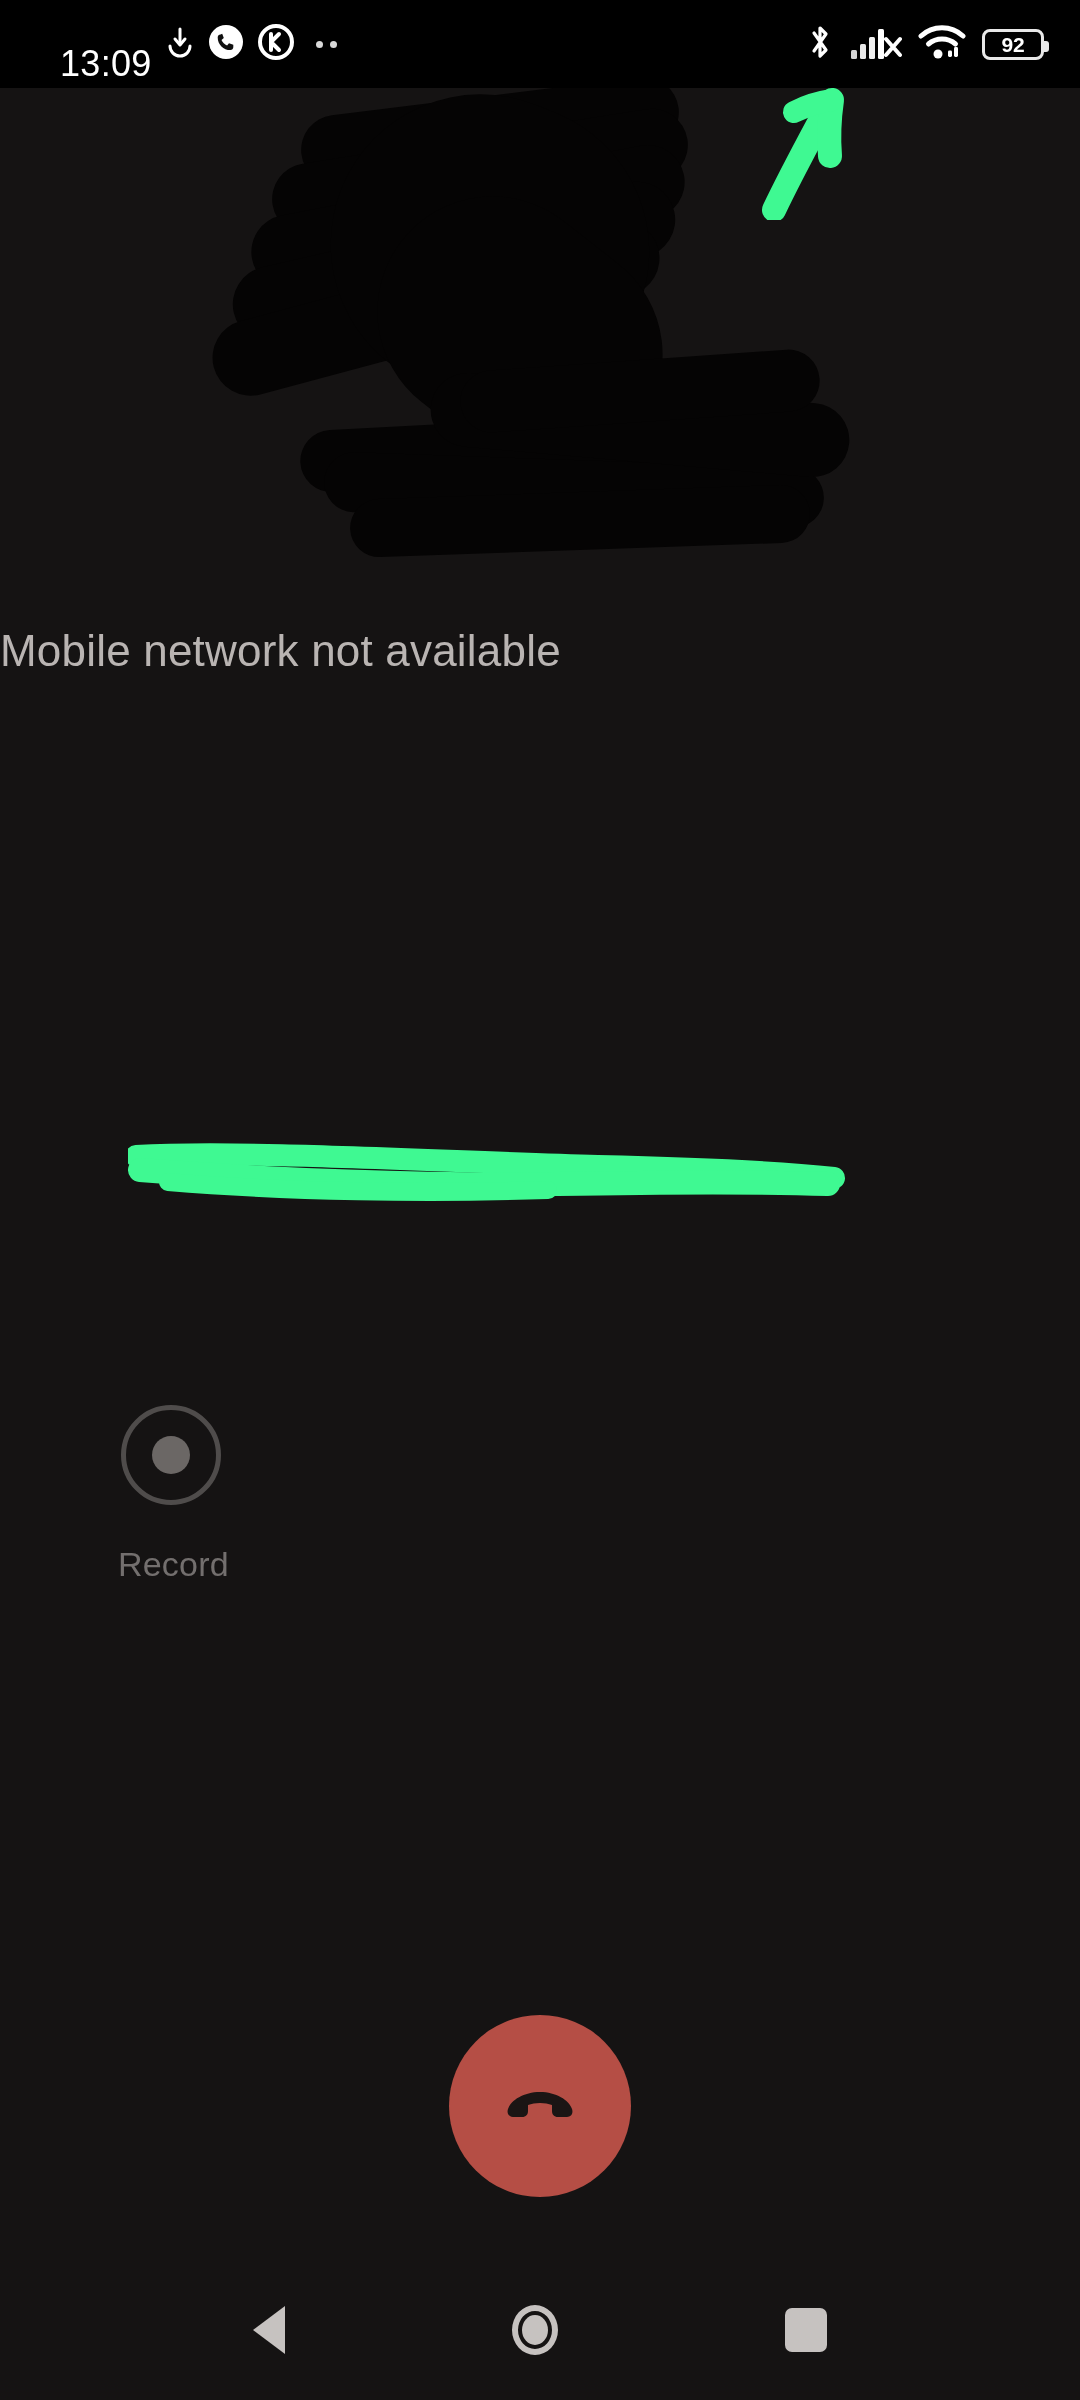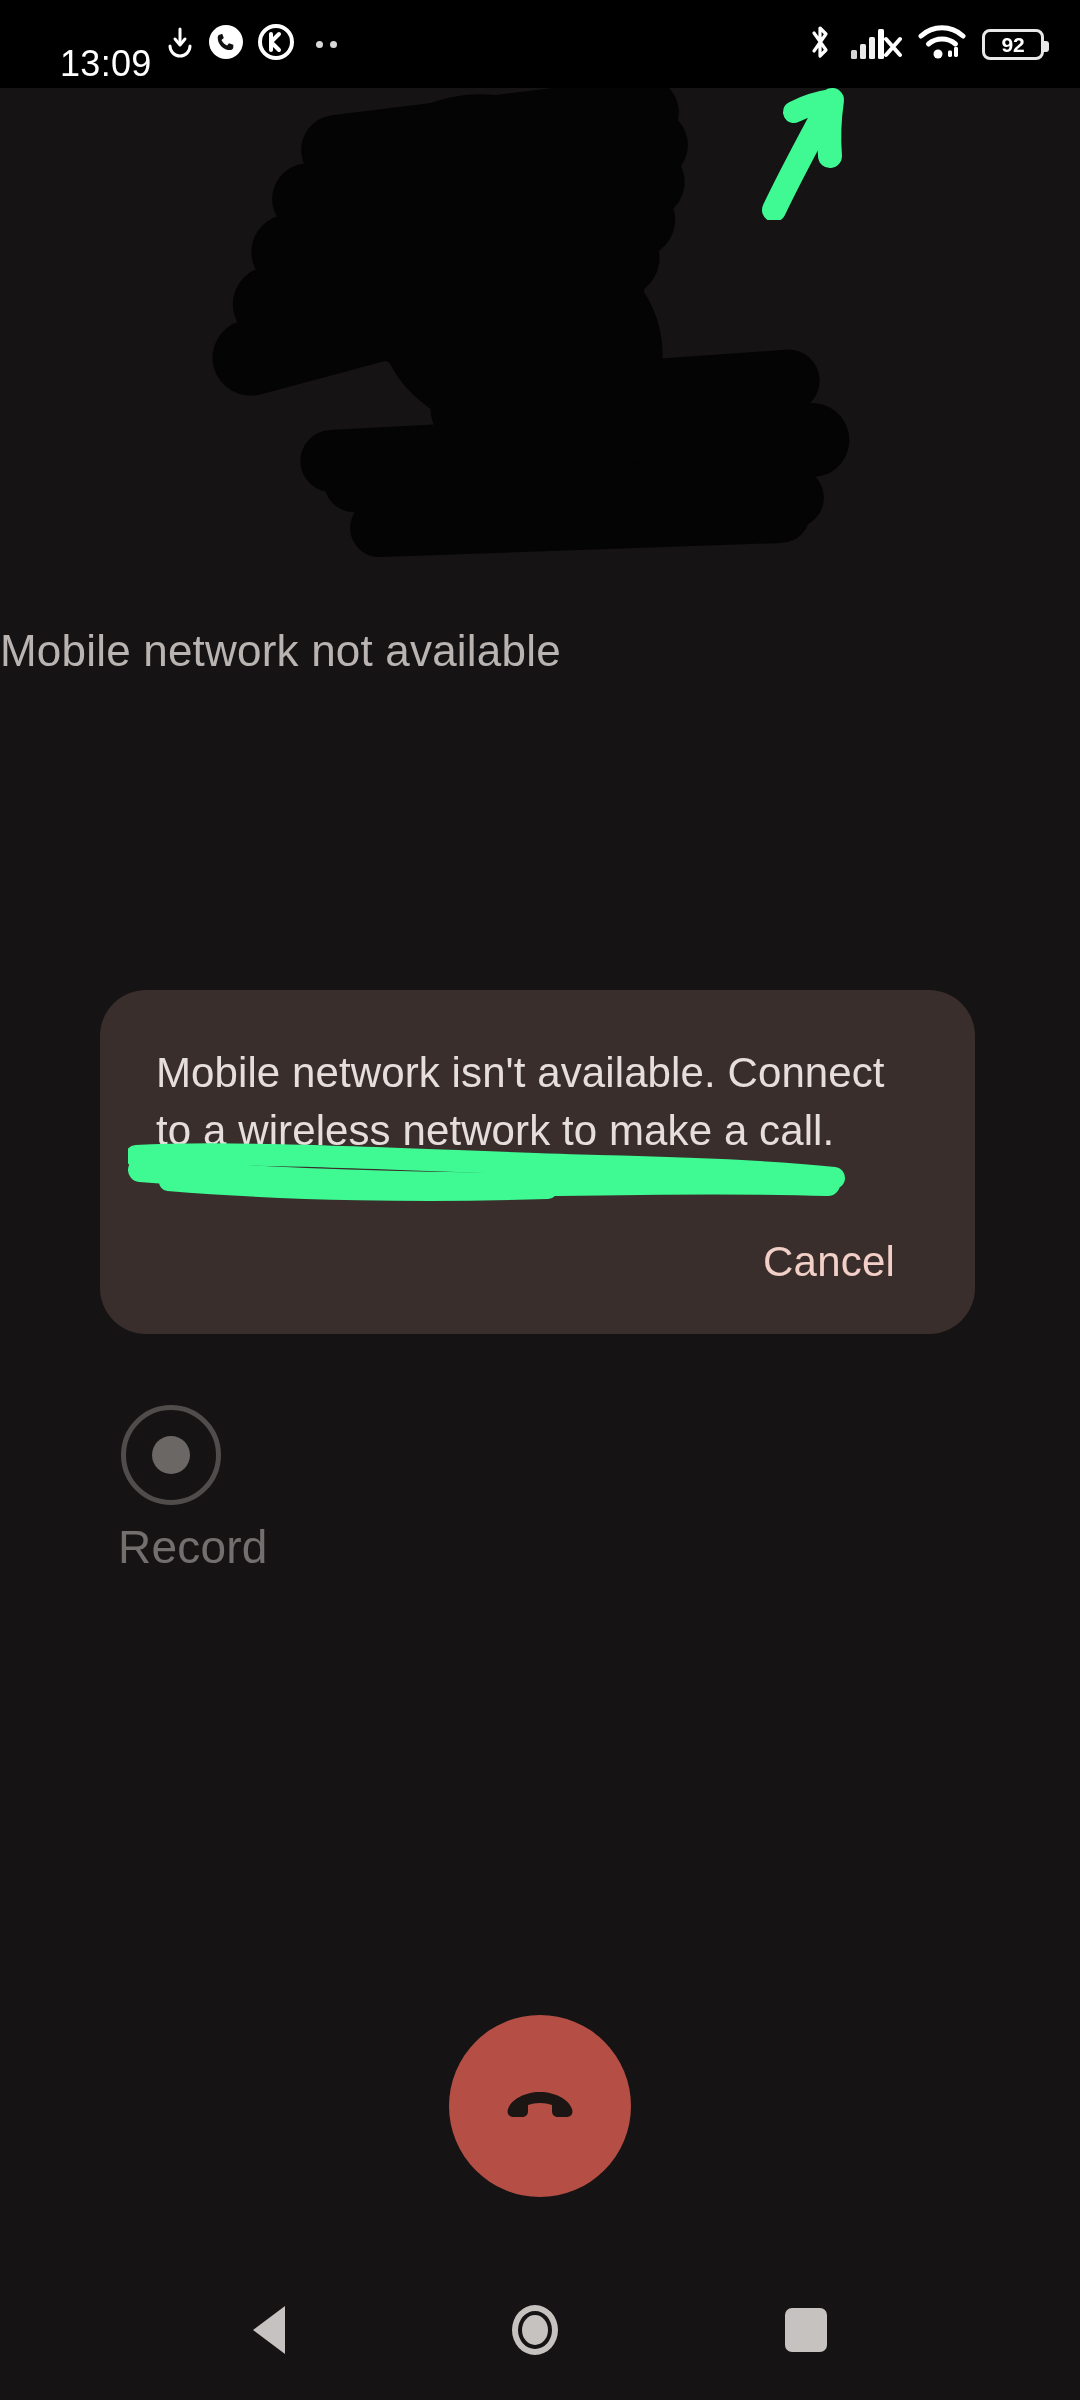--- a/index.html
+++ b/index.html
@@ -187,23 +187,23 @@
     justify-content: center;
     margin-left: 3px;
   }
   .record-dot {
     width: 38px;
     height: 38px;
     border-radius: 50%;
     background: #6b6765;
   }
   .record-label {
-    margin-top: 15px;
+    margin-top: 40px;
     color: #736f6e;
-    font-size: 46px;
+    font-size: 34px;
     letter-spacing: 0.2px;
   }
 
   .endcall-btn {
     position: absolute;
     left: 449px;
     top: 2015px;
     width: 182px;
     height: 182px;
     border-radius: 50%;
@@ -358,26 +358,20 @@
       <div class="scribble" style="left:300px; top:330px; width:520px; height:62px;  border-radius:34px; transform:rotate(-3deg);"></div>
       <div class="scribble" style="left:324px; top:372px; width:500px; height:60px;  border-radius:34px; transform:rotate(2deg);"></div>
       <div class="scribble" style="left:350px; top:404px; width:460px; height:58px;  border-radius:32px; transform:rotate(-2deg);"></div>
       <div class="scribble" style="left:430px; top:300px; width:420px; height:74px;  border-radius:38px; transform:rotate(5deg);"></div>
       <div class="scribble" style="left:460px; top:272px; width:360px; height:62px;  border-radius:34px; transform:rotate(-4deg);"></div>
     </div>
 
     <div class="status-line" style="top:538px;">Mobile network not available</div>
   </div>
 
-  <div class="dialog">
-    <div class="dialog-message">Mobile network isn't available. Connect to a wireless network to make a call.</div>
-    <div class="dialog-actions">
-      <button class="dialog-btn">Cancel</button>
-    </div>
-  </div>
 
   <div class="record-item">
     <div class="record-circle">
       <span class="record-dot"></span>
     </div>
     <div class="record-label">Record</div>
   </div>
 
   <button class="endcall-btn">
     <span>

